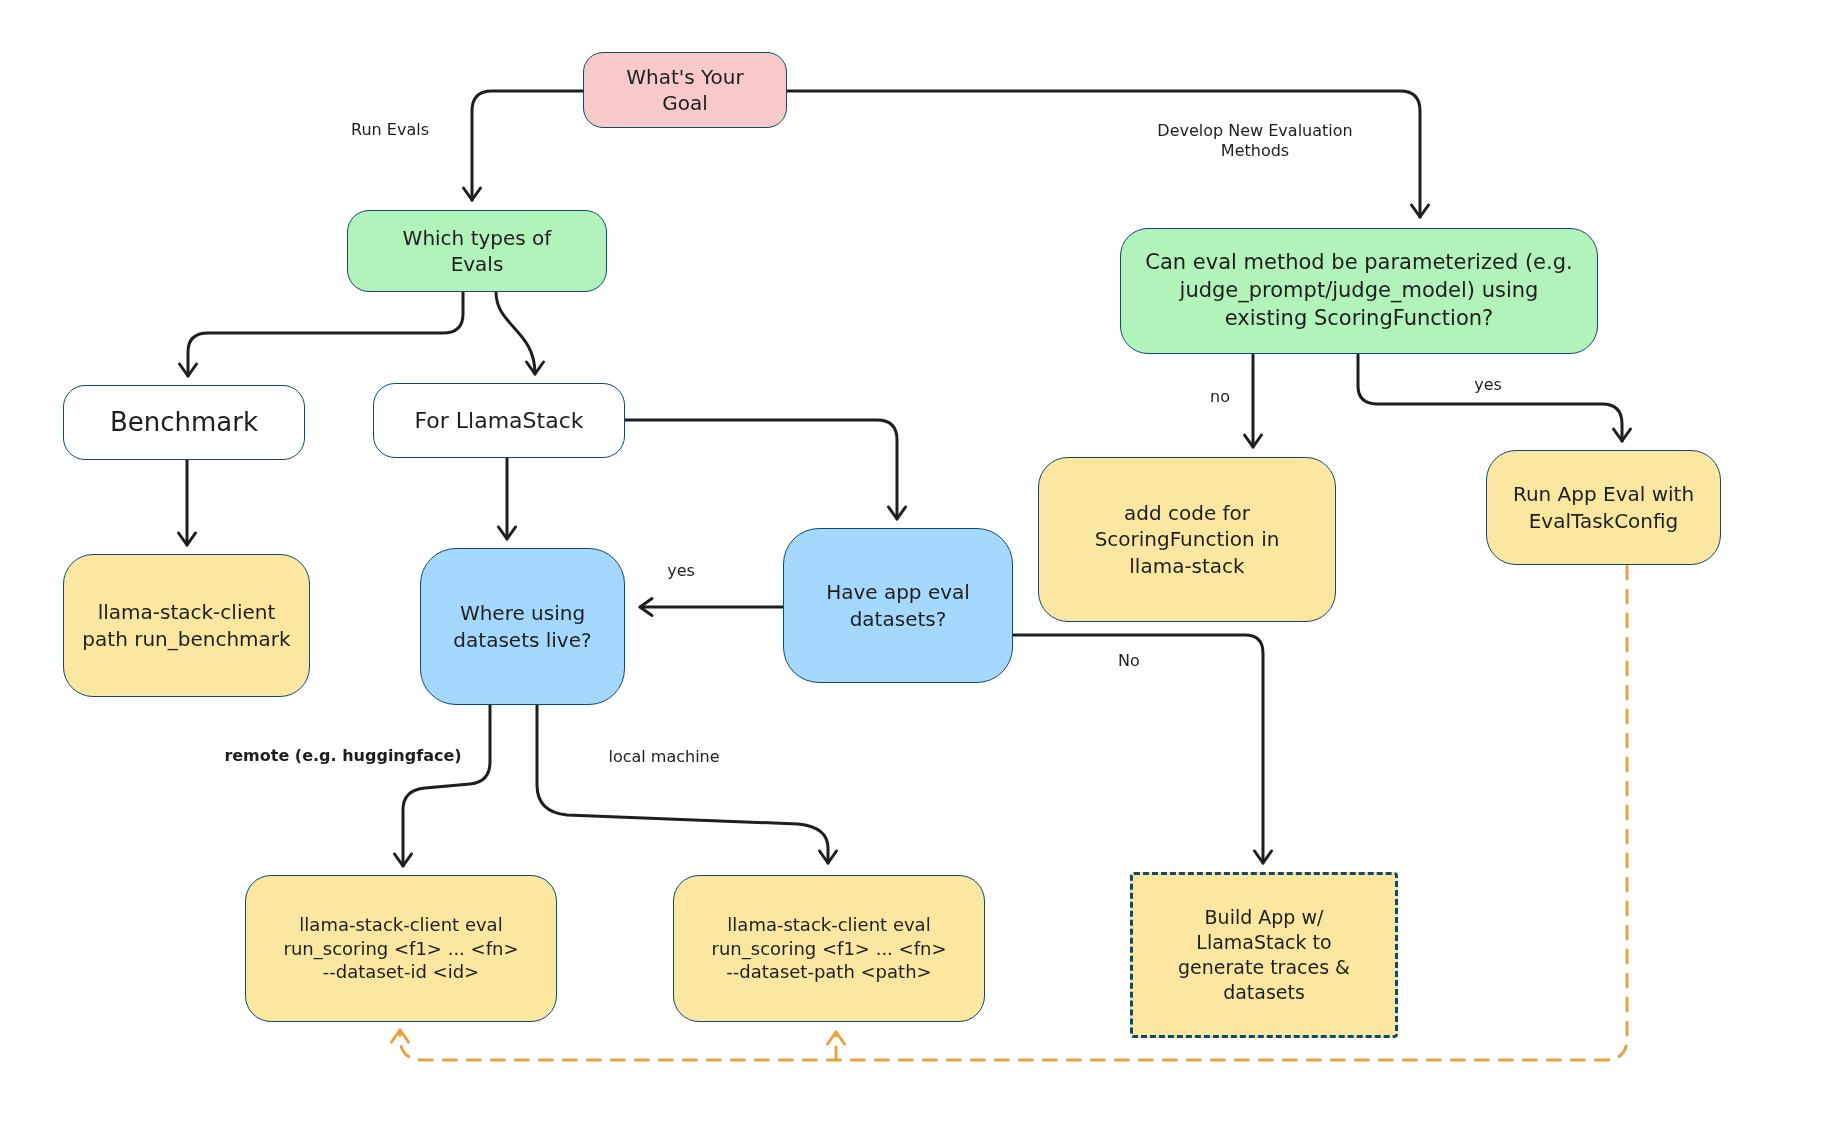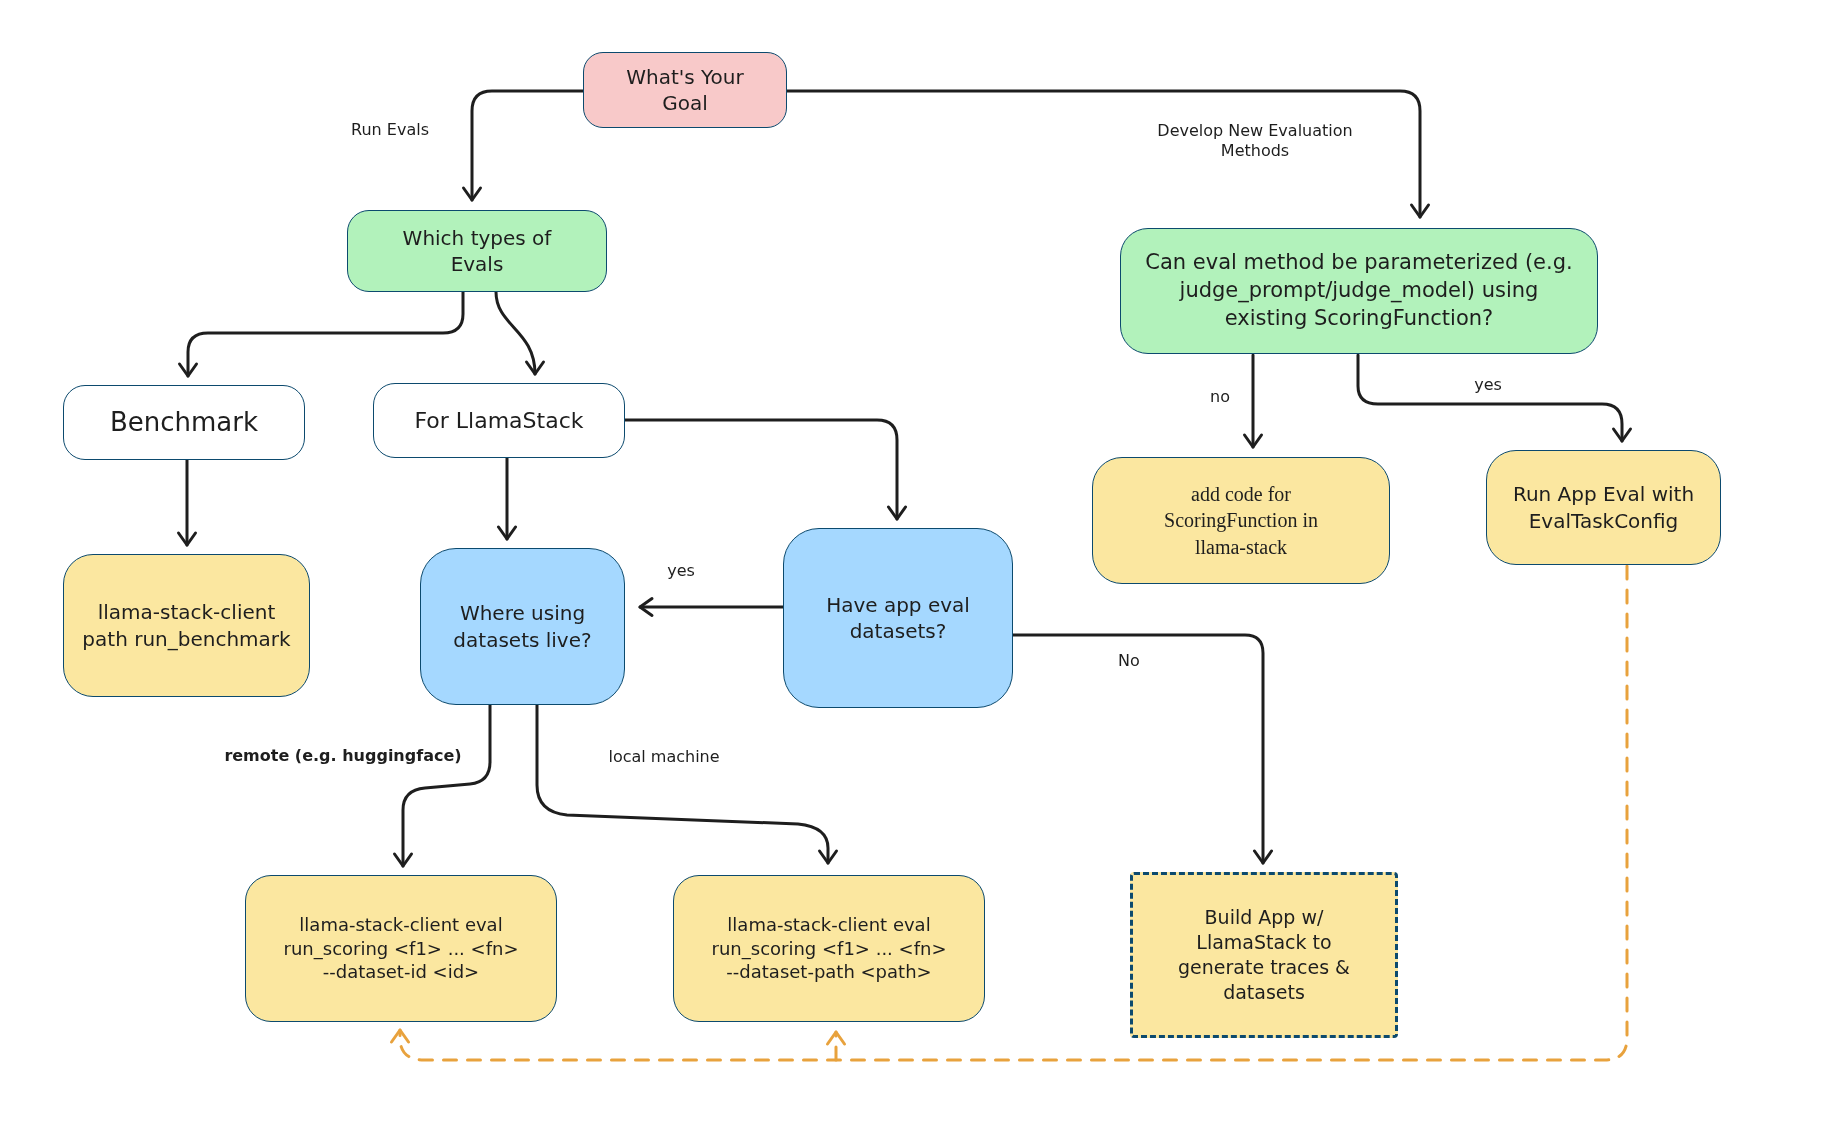--- a/index.html
+++ b/index.html
@@ -111,28 +111,28 @@
   <div class="node white" style="left:63px; top:385px; width:242px; height:75px; font-size:26px;">Benchmark</div>
 
   <div class="node white" style="left:373px; top:383px; width:252px; height:75px; font-size:22px;">For LlamaStack</div>
 
   <div class="node yellow" style="left:63px; top:554px; width:247px; height:143px;">llama-stack-client
 path run_benchmark</div>
 
   <div class="node blue" style="left:420px; top:548px; width:205px; height:157px;">Where using
 datasets live?</div>
 
-  <div class="node blue" style="left:783px; top:528px; width:230px; height:180px;">Have app eval
+  <div class="node blue" style="left:783px; top:528px; width:230px; height:155px;">Have app eval
 datasets?</div>
 
   <div class="node green" style="left:1095px; top:228px; width:478px; height:126px; border-radius:28px; font-size:21px;margin-left:25px;">Can eval method be parameterized (e.g.
 judge_prompt/judge_model) using
 existing ScoringFunction?</div>
 
-  <div class="node yellow" style="left:1092px; top:457px; width:298px; height:127px;font-family:Liberation Serif, serif;">add code for
+  <div class="node yellow" style="left:1038px; top:457px; width:298px; height:165px;">add code for
 ScoringFunction in
 llama-stack</div>
 
   <div class="node yellow" style="left:1486px; top:450px; width:235px; height:115px;">Run App Eval with
 EvalTaskConfig</div>
 
   <div class="node yellow code" style="left:245px; top:875px; width:312px; height:147px; border-radius:26px;">llama-stack-client eval
 run_scoring &lt;f1&gt; ... &lt;fn&gt;
 --dataset-id &lt;id&gt;</div>
 

